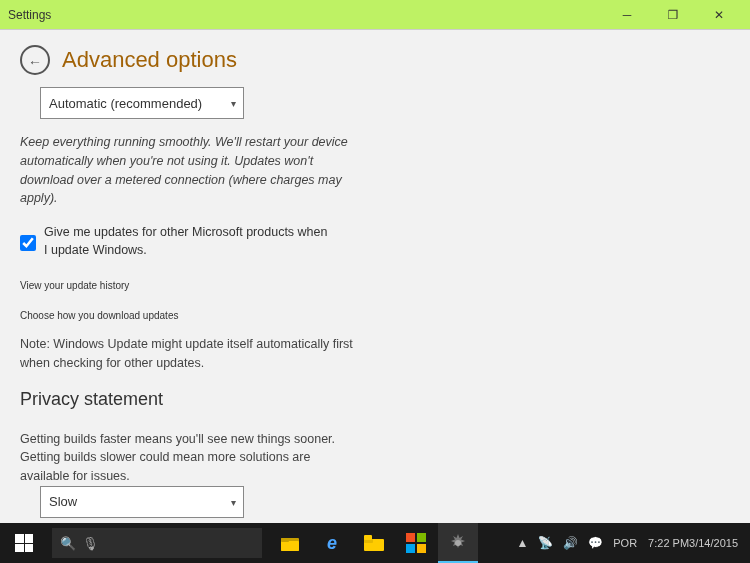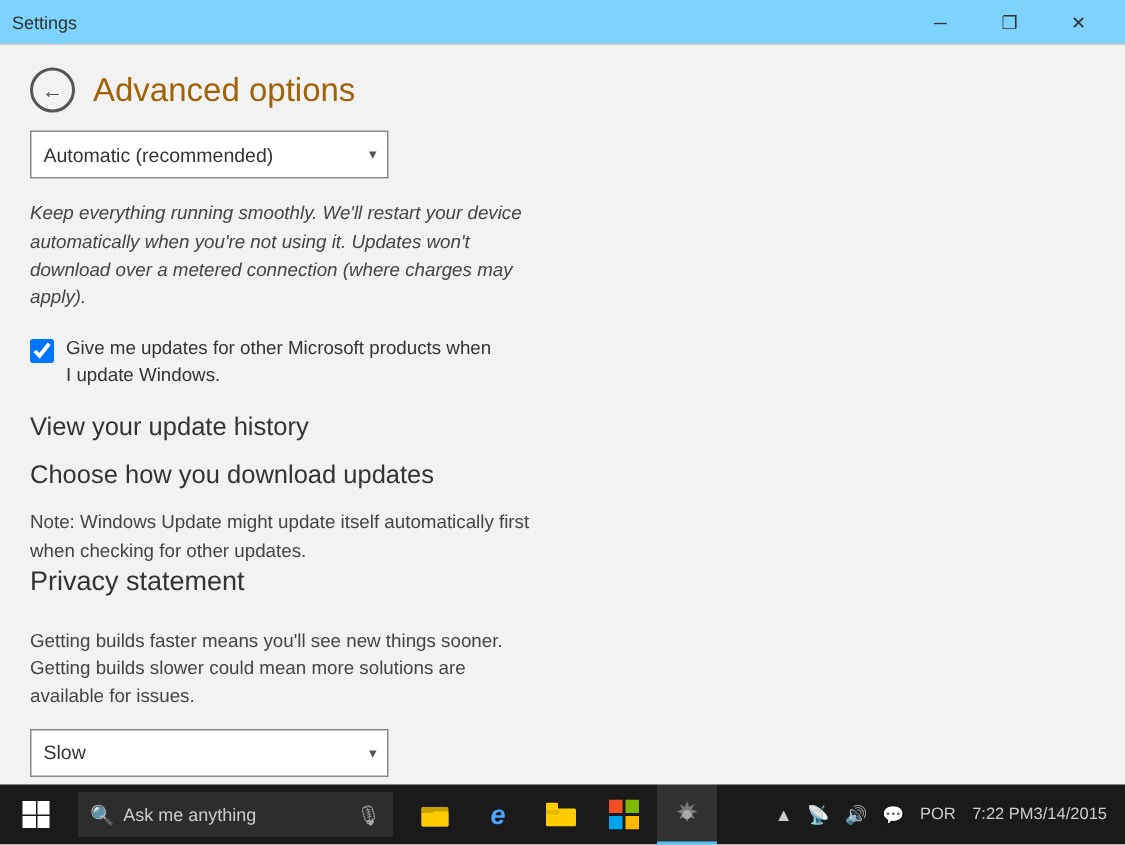--- a/index.html
+++ b/index.html
@@ -1,20 +1,20 @@
 <!DOCTYPE html>
 <html><head>
   <meta charset="utf-8">
   <style>
     * { margin: 0; padding: 0; box-sizing: border-box; }
     body { width: 750px; height: 563px; font-family: 'Segoe UI', Arial, sans-serif; background: #f2f2f2; overflow: hidden; position: relative; }
 
     
     .title-bar {
-      background: #7dd3fc;
+      background: #bef264;
       height: 30px;
       display: flex;
       align-items: center;
       justify-content: space-between;
       padding: 0 8px;
       border-bottom: 1px solid #ccc;
     }
     .title-bar-left {
       display: flex;
       align-items: center;
@@ -74,21 +74,22 @@
       font-weight: 300;
       color: #a16207;
     }
 
     
     .dropdown-wrapper {
       margin-bottom: 14px;
     }
     .dropdown-container {
       position: relative;
-      width: 239px;
+      width: 204px;
+      margin-left: 20px;
     }
     .dropdown-container select {
       width: 100%;
       height: 32px;
       border: 1px solid #888;
       background: white;
       padding: 4px 8px;
       font-size: 13px;
       color: #333;
       appearance: none;
@@ -111,21 +112,21 @@
       color: #444;
       line-height: 1.5;
       margin-bottom: 16px;
       max-width: 340px;
       font-style: italic;
     }
 
     
     .checkbox-row {
       display: flex;
-      align-items: flex-start;
+      align-items: center;
       gap: 8px;
       margin-bottom: 16px;
     }
     .checkbox-row input[type="checkbox"] {
       width: 16px;
       height: 16px;
       margin-top: 2px;
       flex-shrink: 0;
       cursor: pointer;
     }
@@ -134,32 +135,32 @@
       color: #333;
       line-height: 1.4;
       max-width: 290px;
     }
 
     
     .link-row {
       margin-bottom: 12px;
     }
     .link-text {
-      font-size: 17px;
+      font-size: 10px;
       color: #333;
       cursor: pointer;
       text-decoration: none;
     }
 
     
     .note-text {
       font-size: 12.5px;
       color: #444;
       line-height: 1.5;
-      margin-bottom: 0;
+      margin-bottom: 16px;
       max-width: 340px;
     }
 
     
     .privacy-link {
       font-size: 18px;
       color: #333;
       cursor: pointer;
       margin-bottom: 20px;
       display: block;
@@ -172,21 +173,20 @@
       color: #333;
       margin-bottom: 12px;
       max-width: 340px;
     }
 
     
     .section-desc {
       font-size: 12.5px;
       color: #444;
       line-height: 1.5;
-      margin-bottom: 12px;
       max-width: 340px;
     }
 
     
     .taskbar {
       position: absolute;
       bottom: 0;
       left: 0;
       width: 750px;
       height: 40px;
@@ -364,21 +364,20 @@
     <div class="win-logo-grid">
       <div class="win-logo-cell"></div>
       <div class="win-logo-cell"></div>
       <div class="win-logo-cell"></div>
       <div class="win-logo-cell"></div>
     </div>
   </div>
 
   <div class="search-bar">
     <span class="search-icon-tb">🔍</span>
-    <span class="search-text-tb">Ask me anything</span>
     <span class="mic-icon">🎙</span>
   </div>
 
   <div class="taskbar-apps">
     <div class="taskbar-app" style="font-size:18px; color:#ddd;">
       <svg width="20" height="20" viewBox="0 0 20 20">
         <rect x="1" y="5" width="18" height="13" rx="1" fill="#c8a000" stroke="none"></rect>
         <rect x="1" y="8" width="18" height="10" rx="1" fill="#ffcc00"></rect>
         <rect x="1" y="5" width="8" height="4" rx="1" fill="#c8a000"></rect>
       </svg>

